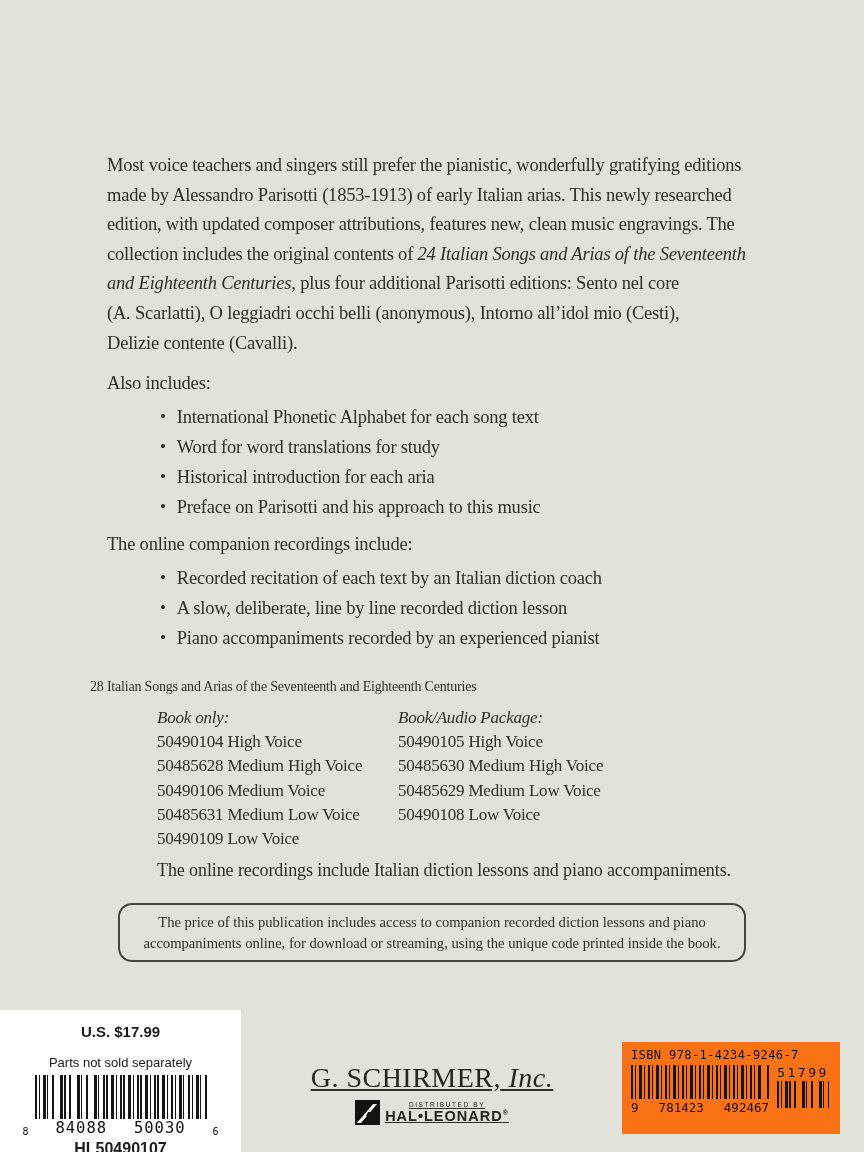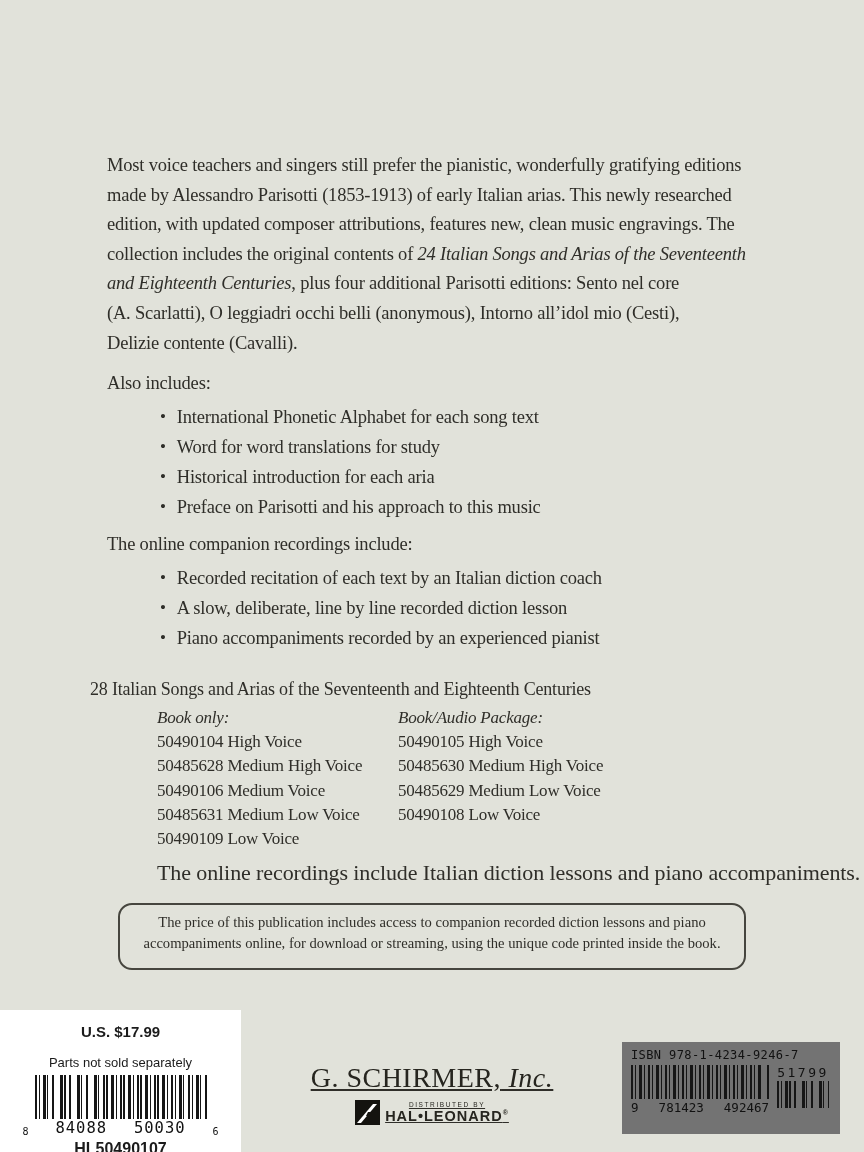--- a/index.html
+++ b/index.html
@@ -15,28 +15,28 @@
 
   
   .sec-label{font-size:18.5px;letter-spacing:-0.2px;white-space:nowrap;}
 
   
   .blist{left:160px;font-size:18.5px;letter-spacing:-0.2px;}
   .bullet-item{height:30px;line-height:30px;white-space:nowrap;}
   .bullet-item::before{content:"\2022";margin-right:11px;font-size:17px;position:relative;top:-1px;}
 
   
-  .cat-heading{left:90px;top:679px;font-size:18px;letter-spacing:-0.2px;white-space:nowrap;}
+  .cat-heading{left:90px;top:679px;font-size:14px;letter-spacing:-0.2px;white-space:nowrap;}
   .catalog{left:157px;top:706px;display:grid;grid-template-columns:241px auto;
            font-size:17px;letter-spacing:-0.2px;}
   .catalog div{height:24.2px;line-height:24.2px;white-space:nowrap;}
-  .cat-note{left:157px;top:860px;font-size:22px;letter-spacing:-0.1px;white-space:nowrap;}
+  .cat-note{left:157px;top:860px;font-size:18px;letter-spacing:-0.1px;white-space:nowrap;}
 
   
-  .price-box{left:118px;top:903px;width:628px;height:67px;box-sizing:border-box;
+  .price-box{left:118px;top:903px;width:628px;height:59px;box-sizing:border-box;
              border:2px solid #46453e;border-radius:14px;text-align:center;
              padding-top:7px;font-size:14.6px;}
   .price-box .pline{line-height:20.5px;white-space:nowrap;}
 
   
   .left-box{left:0;top:1010px;width:241px;height:142px;background:#ffffff;text-align:center;}
   .price-us{margin-top:13px;font-family:"Liberation Sans",sans-serif;font-weight:bold;font-size:15px;color:#1b1b1b;}
   .parts-note{margin-top:15px;font-family:"Liberation Sans",sans-serif;font-size:13px;color:#1b1b1b;}
   .bars{background-image:repeating-linear-gradient(90deg,
         #161616 0px,#161616 2px,transparent 2px,transparent 3.5px,
@@ -53,21 +53,21 @@
   .publisher{left:262px;top:1062px;width:340px;text-align:center;text-decoration:underline;}
   .pub-name{font-size:28px;letter-spacing:0.5px;white-space:nowrap;color:#26251f;}
   .dist-row{margin-top:6px;display:flex;justify-content:center;align-items:center;gap:5px;}
   .hl-logo{width:25px;height:25px;display:block;}
   .dist-col{text-align:center;}
   .dist-by{font-family:"Liberation Sans",sans-serif;font-size:6.5px;letter-spacing:1.6px;color:#26251f;}
   .dist-name{font-family:"Liberation Sans",sans-serif;font-weight:bold;font-size:14.5px;
              letter-spacing:1px;color:#26251f;}
   .dist-name sup{font-size:7px;}
 
-  .right-box{left:622px;top:1042px;width:218px;height:92px;background:#737373;
+  .right-box{left:622px;top:1042px;width:218px;height:92px;background:#f97316;
              box-sizing:border-box;padding:6px 9px 0;}
   .isbn{font-family:"DejaVu Sans Mono",monospace;font-size:12px;letter-spacing:0.4px;color:#111;white-space:nowrap;}
   .ean-row{display:flex;margin-top:3px;gap:6px;}
   .ean-main{width:138px;}
   .ean-bars{width:138px;height:34px;}
   .ean-digits{display:flex;justify-content:space-between;font-family:"DejaVu Sans Mono",monospace;
               font-size:12.5px;color:#111;margin-top:1px;}
   .ean-supp{width:56px;text-align:center;}
   .supp-num{font-family:"DejaVu Sans Mono",monospace;font-size:13px;letter-spacing:2.5px;color:#111;}
   .supp-bars{width:52px;height:27px;margin:1px auto 0;}

